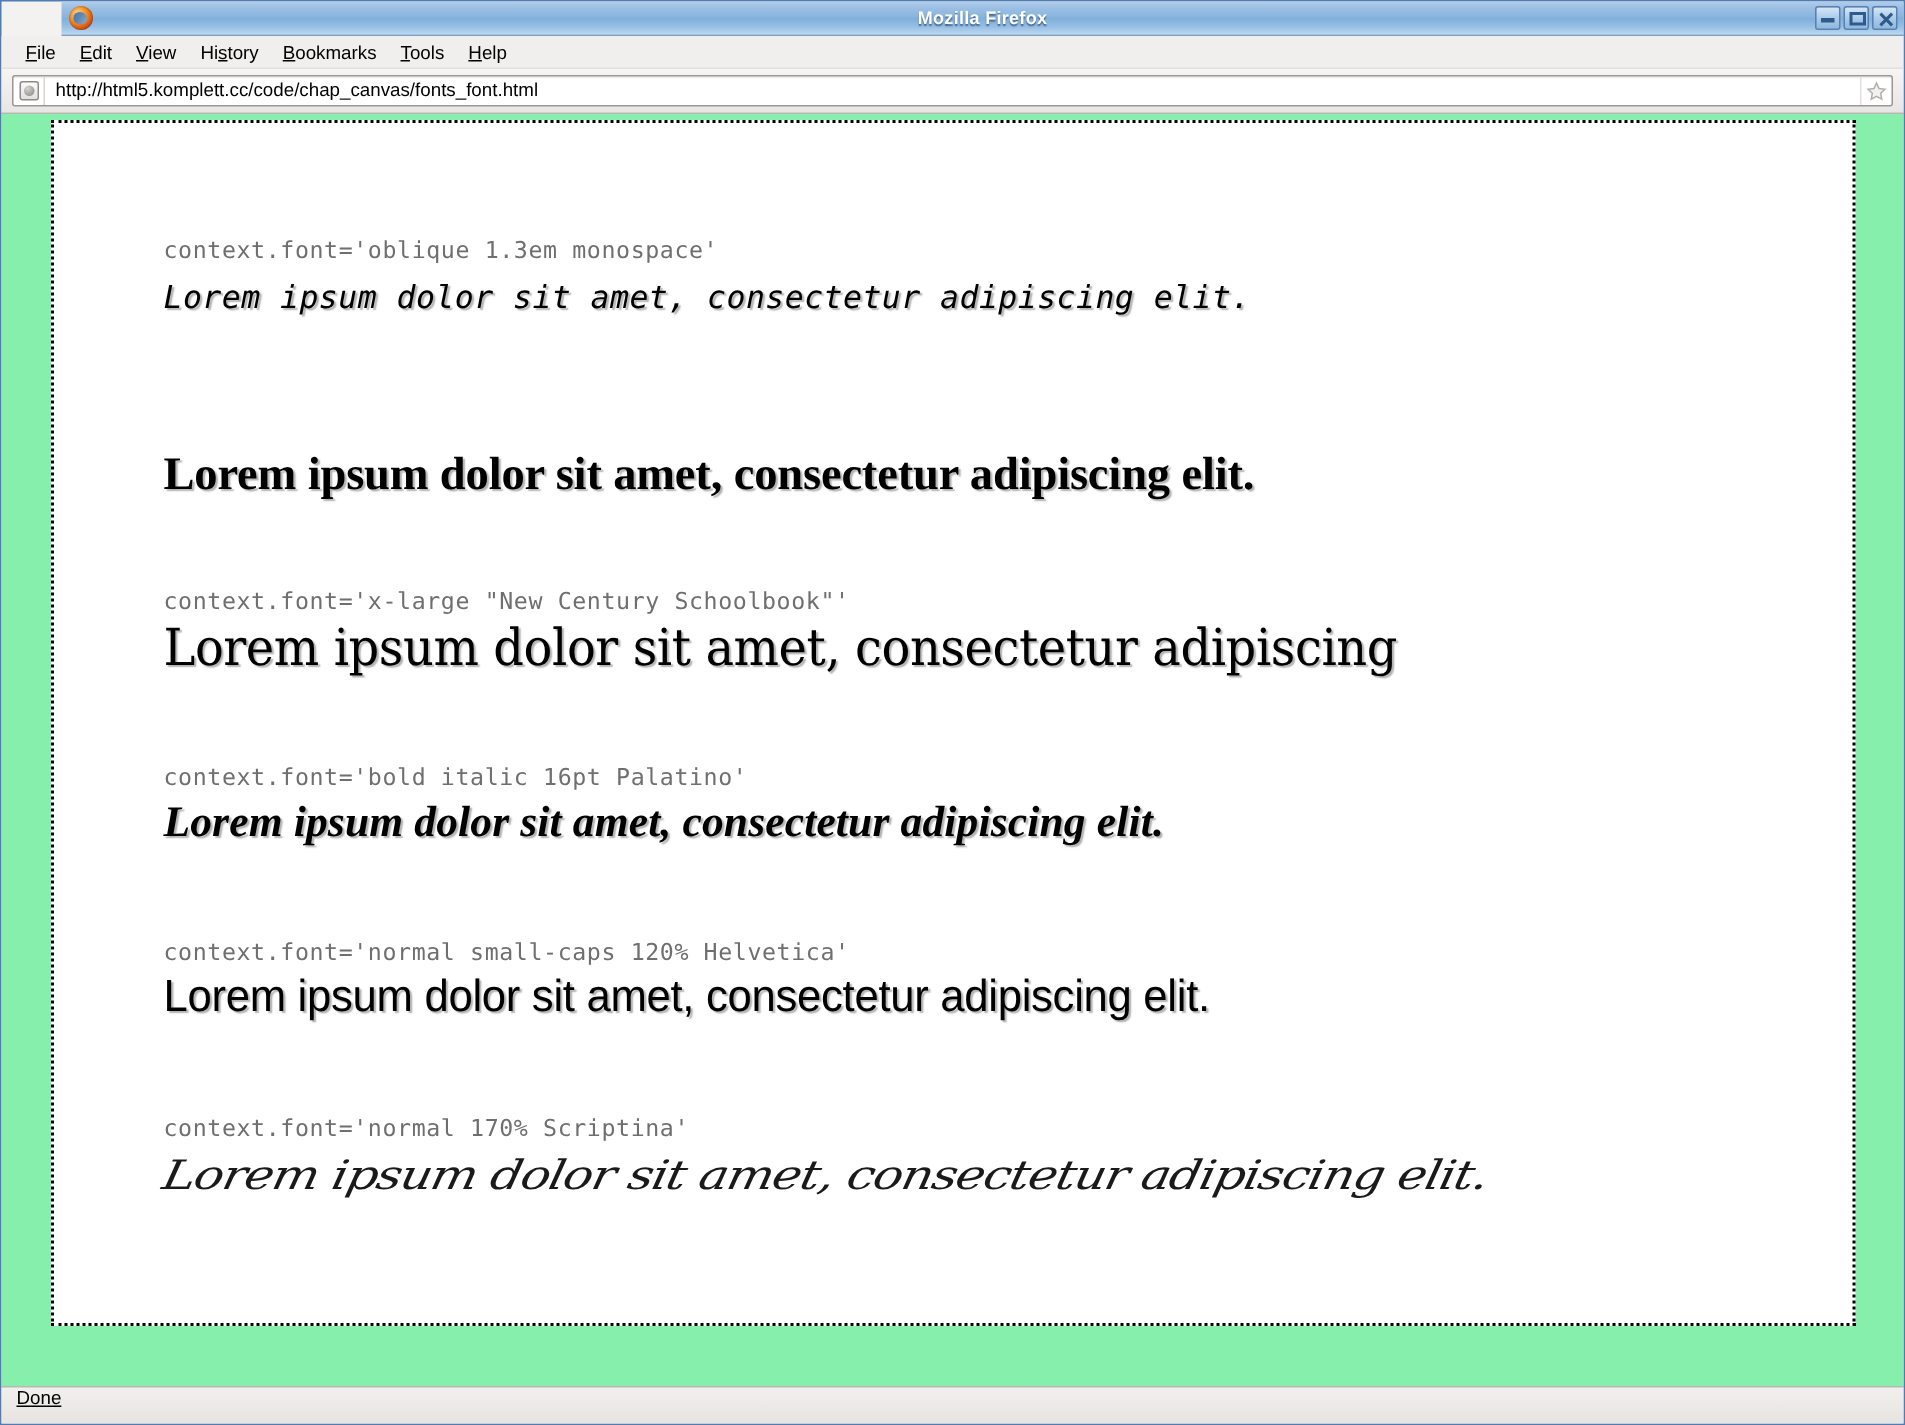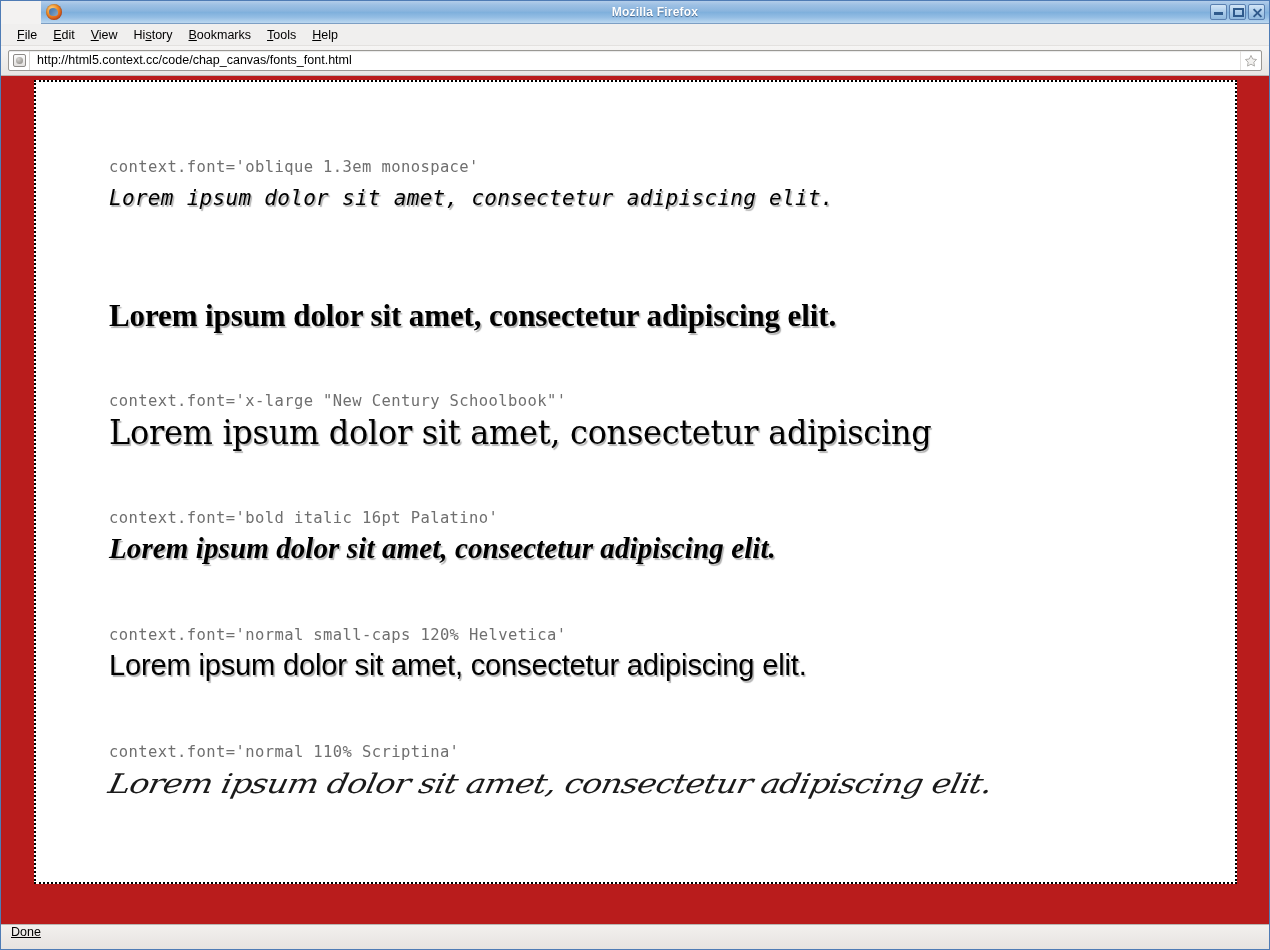--- a/index.html
+++ b/index.html
@@ -181,21 +181,21 @@
     flex: 0 0 20px;
     display:flex; align-items:center; justify-content:center;
     border-left: 1px solid #e2e0de;
     cursor: pointer;
   }
   .star-btn svg { display:block; }
 
   
   .content {
     flex: 1;
-    background: #b91c1c;
+    background: #86efac;
     position: relative;
     overflow: hidden;
   }
   .canvas-box {
     position: absolute;
     left: 33px;
     top: 4px;
     width: 1203px;
     height: 804px;
     box-sizing: border-box;
@@ -312,21 +312,21 @@
     <div class="menu-item"><u>B</u>ookmarks</div>
     <div class="menu-item"><u>T</u>ools</div>
     <div class="menu-item"><u>H</u>elp</div>
   </div>
 
   <div class="navbar">
     <div class="urlbar">
       <div class="url-favicon">
         <div class="fav-glyph"></div>
       </div>
-      <div class="url-text" title="http://html5.komplett.cc/code/chap_canvas/fonts_font.html">http://html5.context.cc/code/chap_canvas/fonts_font.html</div>
+      <div class="url-text" title="http://html5.komplett.cc/code/chap_canvas/fonts_font.html">http://html5.komplett.cc/code/chap_canvas/fonts_font.html</div>
       <div class="star-btn">
         <svg width="14" height="14" viewBox="0 0 14 14" aria-hidden="true">
           <path d="M7 1.4 8.7 5.0 12.6 5.5 9.8 8.2 10.5 12.1 7 10.2 3.5 12.1 4.2 8.2 1.4 5.5 5.3 5.0 Z" fill="#f2f1ef" stroke="#b0aeab" stroke-width="1"></path>
         </svg>
       </div>
     </div>
   </div>
 
   <div class="content">
     <div class="canvas-box">
@@ -338,21 +338,21 @@
 
       <div class="block code-line" style="top:310px">context.font='x-large "New Century Schoolbook"'</div>
       <div class="block sample s-ncs" style="top:330px">Lorem ipsum dolor sit amet, consectetur adipiscing</div>
 
       <div class="block code-line" style="top:427px">context.font='bold italic 16pt Palatino'</div>
       <div class="block sample s-palatino" style="top:450px">Lorem ipsum dolor sit amet, consectetur adipiscing elit.</div>
 
       <div class="block code-line" style="top:544px">context.font='normal small-caps 120% Helvetica'</div>
       <div class="block sample s-helv" style="top:566px">Lorem ipsum dolor sit amet, consectetur adipiscing elit.</div>
 
-      <div class="block code-line" style="top:661px">context.font='normal 110% Scriptina'</div>
+      <div class="block code-line" style="top:661px">context.font='normal 170% Scriptina'</div>
       <div class="block sample s-script" style="top:682px">Lorem ipsum dolor sit amet, consectetur adipiscing elit.</div>
 
     </div>
   </div>
 
   <div class="statusbar">
     <span>Done</span>
   </div>
 
 </div>

